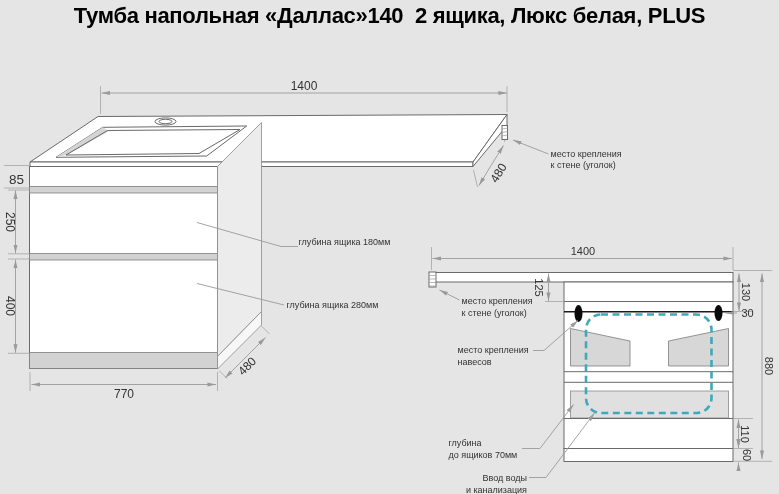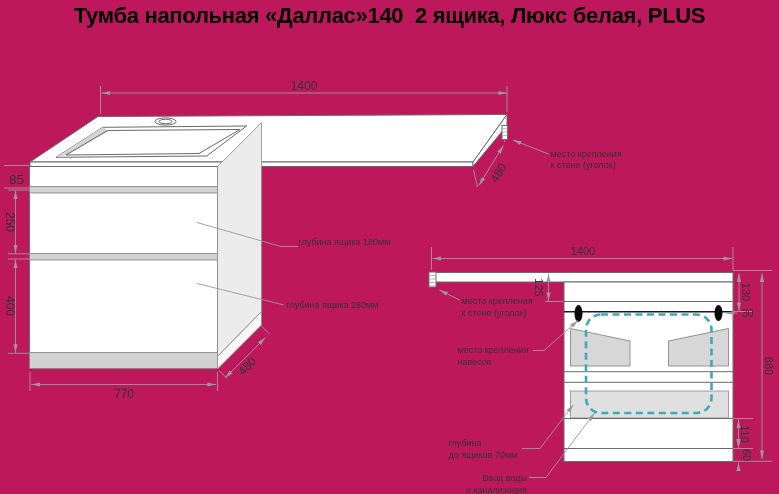--- a/index.html
+++ b/index.html
@@ -1,16 +1,16 @@
 <!DOCTYPE html>
 <html><head>
 <meta charset="utf-8">
 <style>
   html,body{margin:0;padding:0;background:#ffffff;}
-  #canvas{position:relative;width:779px;height:494px;background:#be185d;overflow:hidden;
+  #canvas{position:relative;width:779px;height:494px;background:#e5e5e5;overflow:hidden;
           font-family:"Liberation Sans", sans-serif;}
   #title{position:absolute;top:3px;left:0;width:779px;text-align:center;
          font-size:22px;font-weight:bold;color:#000;letter-spacing:-0.3px;white-space:nowrap;}
   svg text{font-family:"Liberation Sans", sans-serif;fill:#333;}
   .outl{stroke:#6a6a6a;stroke-width:1;fill:none;}
   .outlw{stroke:#6a6a6a;stroke-width:1;fill:#ffffff;}
   .fillg{stroke:#7d7d7d;stroke-width:0.8;fill:#d7d7d7;}
   .fillgl{stroke:#8a8a8a;stroke-width:0.8;fill:#e0e0e0;}
   .panel{stroke:#8a8a8a;stroke-width:0.8;fill:#ececec;}
   .panelw{stroke:#8a8a8a;stroke-width:0.8;fill:#f7f7f7;}

